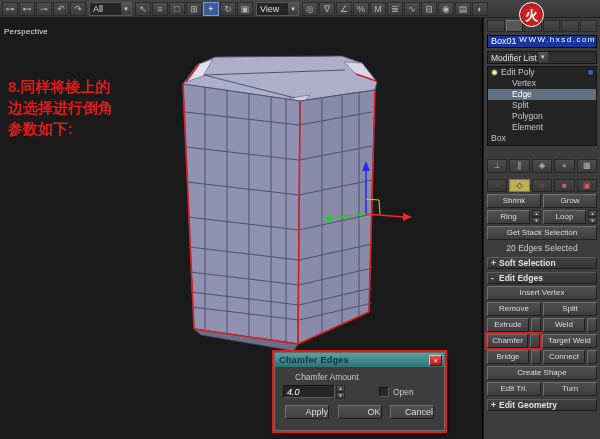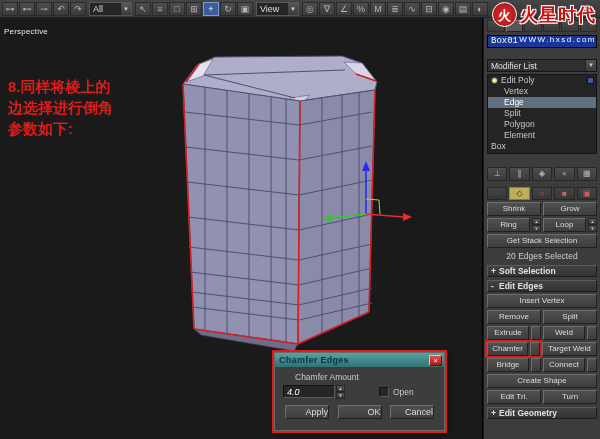--- a/index.html
+++ b/index.html
@@ -34,26 +34,26 @@
   .dlg-check { width:10px; height:10px; background:#262626; border:1px solid #121212; border-bottom-color:#5a5a5a; border-right-color:#5a5a5a; margin-left:34px; }
   .dlg-check-lbl { font-size:8.5px; color:#c9c9c9; margin-left:4px; }
   .dlg-btns { display:flex; justify-content:space-between; margin-top:7px; padding:0 2px; }
   .dlg-btn { width:44px; height:14px; background:linear-gradient(#505050,#3e3e3e); border:1px solid #6e6e6e; border-right-color:#1f1f1f; border-bottom-color:#1f1f1f; color:#ddd; font-size:9px; line-height:12px; text-align:right; cursor:pointer; }
 
   
   .panel { position:absolute; left:483px; top:18px; width:117px; height:421px; background:#3c3c3c; border-left:1px solid #191919; padding:2px 3px; z-index:1; font-size:8.5px; }
   .tabs { display:flex; gap:1px; height:12px; margin-bottom:3px; }
   .ptab { flex:1; background:linear-gradient(#4a4a4a,#3a3a3a); border:1px solid #2a2a2a; }
   .ptab.active { background:#565656; border-color:#777 #222 #222 #777; }
-  .obj-name { height:13px; background:#17379d; border:1px solid #000; color:#fff; font-size:9px; line-height:11px; padding-left:3px; margin-bottom:11px;font-family:Liberation Mono, monospace; }
-  .combo { height:13px; background:#303030; border:1px solid #151515; display:flex; align-items:center; justify-content:space-between; padding-left:3px; color:#e2e2e2; font-size:8.5px; margin-bottom:2px; }
+  .obj-name { height:13px; background:#17379d; border:1px solid #000; color:#fff; font-size:9px; line-height:11px; padding-left:3px; margin-bottom:3px; }
+  .combo { height:13px; background:#303030; border:1px solid #151515; display:flex; align-items:center; padding-left:3px; color:#e2e2e2; font-size:8.5px; margin-bottom:2px; }
   .combo .arr { width:11px; height:11px; background:linear-gradient(#555,#3a3a3a); color:#ccc; font-size:6px; line-height:11px; text-align:center; border-left:1px solid #222; }
   .stack { height:80px; background:#242424; border:1px solid #141414; overflow:hidden; color:#c9c9c9; }
   .stack-row { height:11px; line-height:11px; display:flex; align-items:center; padding-left:3px; white-space:nowrap; position:relative; }
-  .stack-row.sub { padding-left:16px; }
+  .stack-row.sub { padding-left:24px; }
   .stack-row.selected { background:#5f7080; color:#fff; }
   .bulb { width:7px; height:7px; border-radius:50%; background:radial-gradient(#fff8c8,#c8b850); margin-right:3px; border:1px solid #555; }
   .mod-mark { position:absolute; right:2px; top:2px; width:7px; height:7px; background:#3a5d9e; border:1px solid #111; }
   .stack-icons { display:flex; gap:2px; margin-top:13px; }
   .stack-icons .si { flex:1; height:14px; background:linear-gradient(#4d4d4d,#3b3b3b); border:1px solid #272727; color:#bdbdbd; font-size:8px; line-height:12px; text-align:center; }
   .subobj { display:flex; gap:2px; margin-top:6px; }
   .subobj .so { flex:1; height:13px; background:linear-gradient(#454545,#363636); border:1px solid #262626; color:#d06060; font-size:8px; line-height:11px; text-align:center; }
   .subobj .so.active { background:#bfae58; color:#502020; border-color:#8a7c30; }
   .prow { display:flex; gap:2px; margin-top:2px; }
   .pbtn { flex:1; height:14px; background:linear-gradient(#505050,#3e3e3e); border:1px solid #6e6e6e; border-right-color:#202020; border-bottom-color:#202020; color:#dcdcdc; font-size:8px; line-height:12px; text-align:center; cursor:pointer; overflow:hidden; white-space:nowrap; border-radius:1px; }
@@ -341,16 +341,15 @@
 
   <div class="rollout">
     <span class="sign">+</span>
     <span>Edit Geometry</span>
   </div>
 </div>
 
 <div class="wm">
   <div class="wm-row">
     <span class="wm-logo">火</span>
-    <span class="wm-brand">火星时代</span>
   </div>
   <div class="wm-url">WWW.hxsd.com</div>
 </div>
 
 </body></html>

